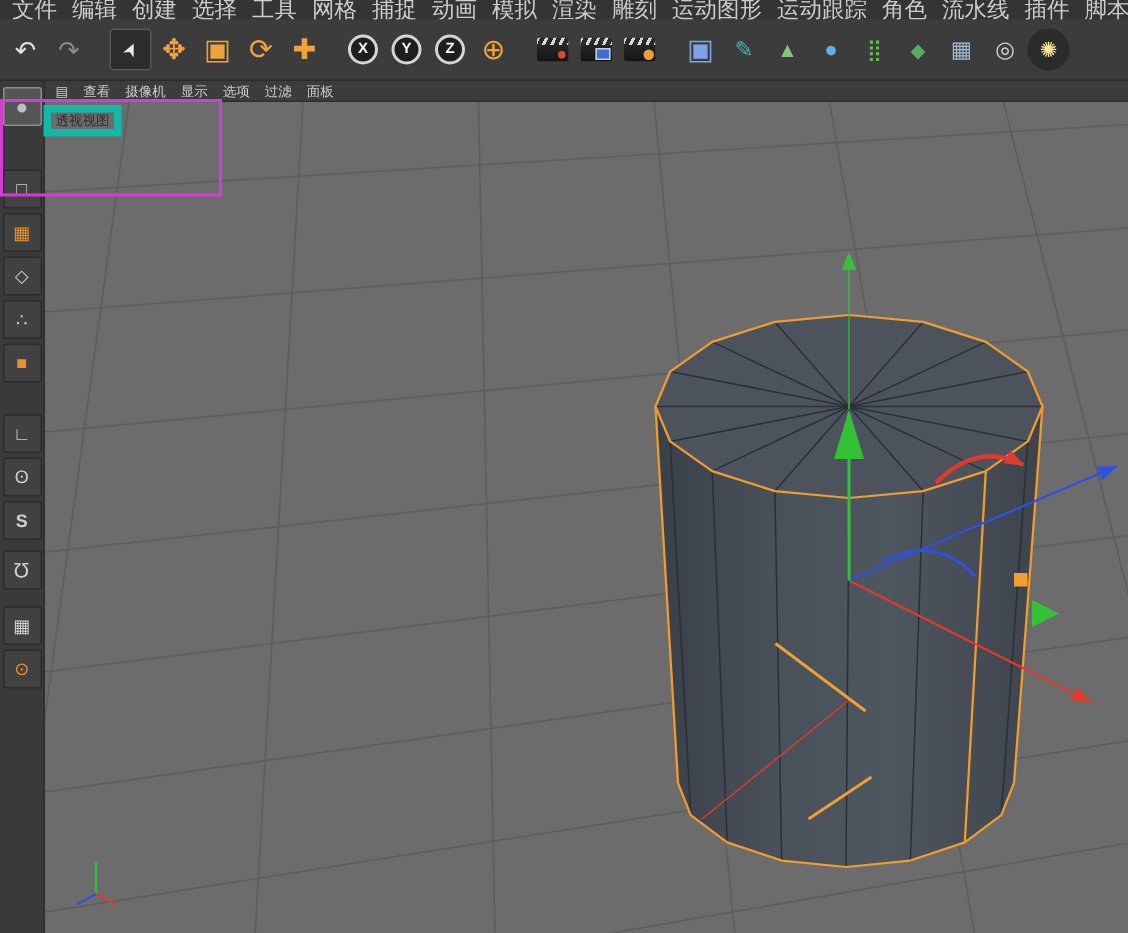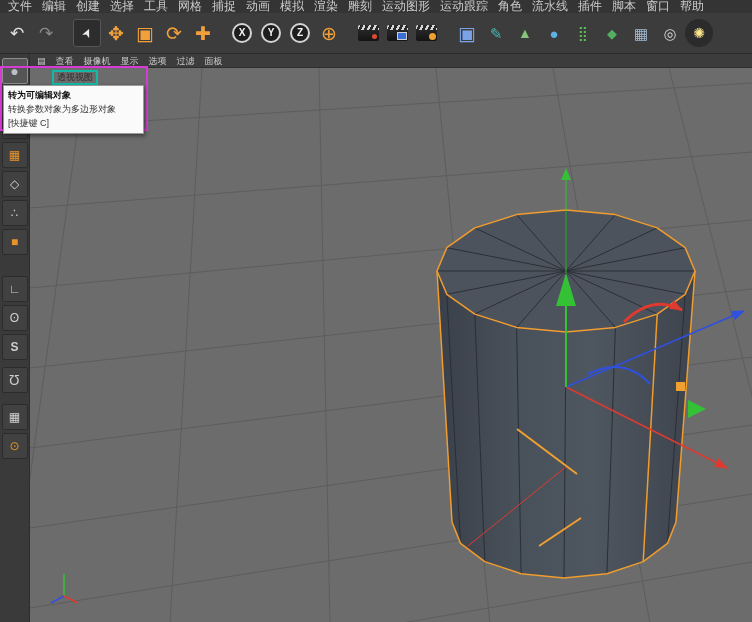--- a/index.html
+++ b/index.html
@@ -2,21 +2,21 @@
 <html><head>
 <meta charset="utf-8">
 <style>
   *{margin:0;padding:0;box-sizing:border-box}
   html,body{width:752px;height:622px;overflow:hidden}
   body{font-family:"Liberation Sans","DejaVu Sans",sans-serif;background:#3c3c3c}
   .app{position:relative;width:752px;height:622px;background:#3c3c3c;overflow:hidden}
 
   
   .menubar{position:absolute;top:0;left:0;right:0;height:13px;background:#343434;display:flex;align-items:center;padding-left:3px}
-  .menu-item{font-size:12px;color:#cccccc;padding:0 5px;line-height:13px;white-space:nowrap;cursor:default}
+  .menu-item{font-size:15px;color:#cccccc;padding:0 5px;line-height:13px;white-space:nowrap;cursor:default}
 
   
   .toolbar{position:absolute;top:13px;left:0;right:0;height:41px;background:#3c3c3c;border-bottom:1px solid #2a2a2a;display:flex;align-items:center;padding:0 3px;gap:1px}
   .tbtn{width:28px;height:28px;display:flex;align-items:center;justify-content:center;flex:0 0 auto;border-radius:3px}
   .tbtn .glyph{font-size:16px;color:#cfcfcf;line-height:1}
   [data-name="undo-icon"] .glyph{color:#e2e2e2;font-size:17px}
   [data-name="redo-icon"] .glyph{color:#8a8a8a;font-size:17px}
   [data-name="live-selection-icon"]{margin-left:12px;background:#2d2d2d;border:1px solid #565656;border-radius:3px}
   [data-name="live-selection-icon"] .glyph{color:#ececec;transform:rotate(-65deg);font-size:12px}
   [data-name="move-tool-icon"] .glyph,[data-name="scale-tool-icon"] .glyph,
@@ -63,22 +63,22 @@
 
   
   .vmenu{position:absolute;top:54px;left:30px;right:0;height:14px;background:#3c3c3c;border-bottom:1px solid #2e2e2e;
     display:flex;align-items:center;padding-left:2px}
   .vmenu .menu-item{font-size:9px;color:#cccccc;padding:0 5px;line-height:14px}
   [data-name="viewport-layout-icon"]{color:#a5a5a5;font-size:8px;padding:0 4px}
   .scene{position:absolute;top:68px;left:30px;width:722px;height:554px;background:#6c6c6c}
   .scene svg{display:block}
 
   
-  .view-label{position:absolute;left:52px;top:70px;z-index:11;font-size:9px;line-height:11px;color:#2e2e2e;
-    border:2px solid #14b8a6;padding:0 3px;cursor:default}
+  .view-label{position:absolute;left:29px;top:70px;z-index:11;font-size:9px;line-height:11px;color:#2e2e2e;
+    border:5px solid #14b8a6;padding:0 3px;cursor:default}
   .tooltip{position:absolute;left:3px;top:85px;z-index:12;width:141px;background:#fafafa;border:1px solid #9a9a9a;
     box-shadow:1px 2px 4px rgba(0,0,0,.45);padding:3px 4px}
   .tooltip .t{font-size:9px;font-weight:bold;color:#101010;margin-bottom:2px}
   .tooltip .d{font-size:9px;color:#333333;line-height:11px}
   .tooltip .s{font-size:9px;color:#333333;margin-top:2px}
   .anno{position:absolute;left:0;top:66px;width:148px;height:65px;z-index:10;border:2px solid #d63bd6;pointer-events:none}
 </style>
 </head>
 <body>
 
@@ -360,21 +360,16 @@
       <g data-name="world-axis-indicator" stroke-width="1.5">
         <line x1="34" y1="528" x2="34" y2="506" stroke="#35c135"></line>
         <line x1="34" y1="528" x2="48" y2="535" stroke="#e03a2f"></line>
         <line x1="34" y1="528" x2="21" y2="535" stroke="#3050e0"></line>
       </g>
     </svg>
   </div>
 
   <div class="view-label" data-name="viewport-label">透视视图</div>
 
-  <div class="tooltip" data-name="tooltip">
-    <div class="t" data-name="tooltip-title">转为可编辑对象</div>
-    <div class="d" data-name="tooltip-description">转换参数对象为多边形对象</div>
-    <div class="s" data-name="tooltip-shortcut">[快捷键 C]</div>
-  </div>
 
   <div class="anno" data-name="highlight-annotation-box"></div>
 
 </div>
 
 </body></html>

